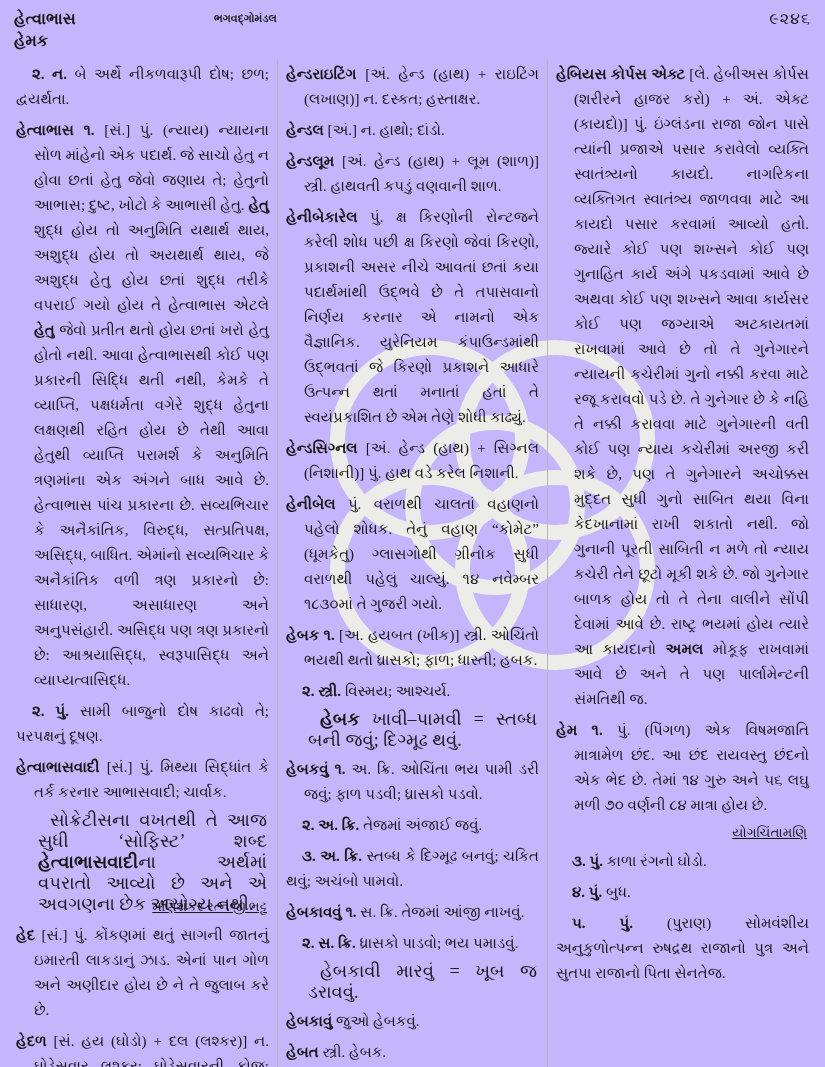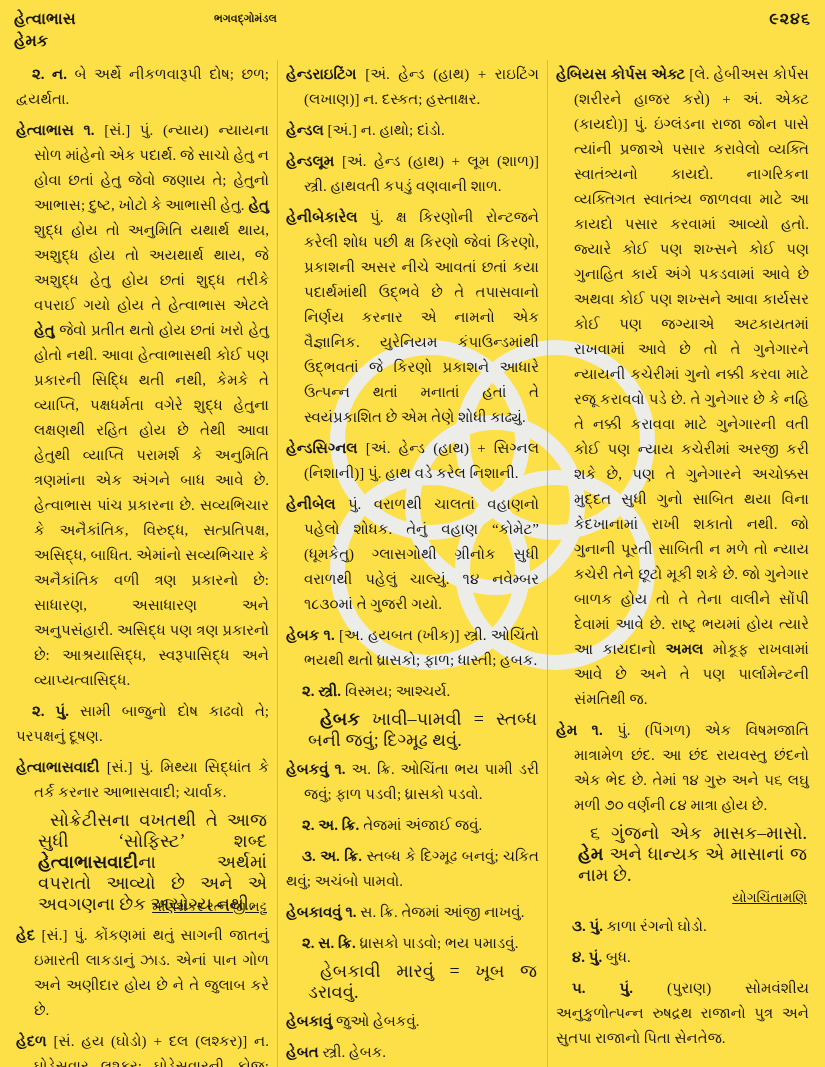--- a/index.html
+++ b/index.html
@@ -1,39 +1,39 @@
 <!DOCTYPE html>
 <html lang="gu"><head>
 <meta charset="utf-8">
 <style>
   html,body{margin:0;padding:0;}
   body{width:825px;height:1067px;background:#f4f4f2;}
   .page{
     position:relative;width:825px;height:1067px;overflow:hidden;
-    background:#fde047;color:#181715;
+    background:#c4b5fd;color:#181715;
     font-family:"Liberation Serif","DejaVu Sans",serif;
     font-size:15px;line-height:25px;
   }
   
   .wm{position:absolute;border-radius:50%;border:15px solid #ecece8;z-index:0;}
   .wm1{width:170px;height:170px;left:330px;top:340px;}
   .wm2{width:170px;height:170px;left:455px;top:340px;}
   .wm3{width:170px;height:170px;left:330px;top:470px;}
   .wm4{width:170px;height:170px;left:455px;top:470px;}
   .wm5{width:150px;height:150px;left:405px;top:415px;}
 
   .content{position:relative;z-index:1;}
   .pgheader{
     display:flex;justify-content:space-between;align-items:flex-start;
     padding:8px 14px 2px 14px;font-weight:bold;font-size:16px;line-height:22px;
   }
   .guides{width:200px;}
   .guides div{white-space:nowrap;}
   .ptitle{flex:1;font-size:11px;font-family:Liberation Mono, monospace;}
-  .pnum{width:200px;text-align:right;font-weight:bold;font-size:16px;letter-spacing:1px;}
+  .pnum{width:200px;text-align:right;font-weight:normal;font-size:16px;letter-spacing:1px;}
 
   .cols{display:flex;padding:2px 8px 0 8px;align-items:stretch;}
   .col{flex:1;min-width:0;padding:0 8px;}
   .vrule{width:1px;background:#b9b6af;margin-top:4px;}
 
   p{margin:0;}
   .entry{text-align:justify;text-indent:-18px;padding-left:18px;margin:6px 0 5px 0;}
   .sense{text-align:justify;text-indent:16px;margin:6px 0 5px 0;}
   .quote{text-align:justify;font-size:18px;line-height:21px;margin:3px 2px 2px 22px;text-indent:12px;}
   .cite{text-align:right;font-size:13.5px;line-height:20px;margin:0 2px 4px 0;text-decoration:underline;}
@@ -89,21 +89,20 @@
           <p class="sense"><b class="hw">૨. સ. ક્રિ. </b>ધ્રાસકો પાડવો; ભય પમાડવું.</p>
           <p class="quote">હેબકાવી મારવું = ખૂબ જ ડરાવવું.</p>
           <p class="entry"><b class="hw">હેબકાવું </b>જુઓ હેબકવું.</p>
           <p class="entry"><b class="hw">હેબત </b>સ્ત્રી. હેબક.</p>
           <p class="quote">રજપૂતાણી <b>હેબત</b> ખાઈને જોઈ રહી છે.</p>
         </div>
       <div class="vrule"></div>
       <div class="col">
           <p class="entry"><b class="hw">હેબિયસ કોર્પસ એક્ટ </b>[લે. હેબીઅસ કોર્પસ (શરીરને હાજર કરો) + અં. એક્ટ (કાયદો)] પું. ઇંગ્લંડના રાજા જોન પાસે ત્યાંની પ્રજાએ પસાર કરાવેલો વ્યક્તિ સ્વાતંત્ર્યનો કાયદો. નાગરિકના વ્યક્તિગત સ્વાતંત્ર્ય જાળવવા માટે આ કાયદો પસાર કરવામાં આવ્યો હતો. જ્યારે કોઈ પણ શખ્સને કોઈ પણ ગુનાહિત કાર્ય અંગે પકડવામાં આવે છે અથવા કોઈ પણ શખ્સને આવા કાર્યસર કોઈ પણ જગ્યાએ અટકાયતમાં રાખવામાં આવે છે તો તે ગુનેગારને ન્યાયની કચેરીમાં ગુનો નક્કી કરવા માટે રજૂ કરાવવો પડે છે. તે ગુનેગાર છે કે નહિ તે નક્કી કરાવવા માટે ગુનેગારની વતી કોઈ પણ ન્યાય કચેરીમાં અરજી કરી શકે છે, પણ તે ગુનેગારને અચોક્કસ મુદ્દત સુધી ગુનો સાબિત થયા વિના કેદખાનામાં રાખી શકાતો નથી. જો ગુનાની પૂરતી સાબિતી ન મળે તો ન્યાય કચેરી તેને છૂટો મૂકી શકે છે. જો ગુનેગાર બાળક હોય તો તે તેના વાલીને સોંપી દેવામાં આવે છે. રાષ્ટ્ર ભયમાં હોય ત્યારે આ કાયદાનો <b>અમલ</b> મોકૂફ રાખવામાં આવે છે અને તે પણ પાર્લામેન્ટની સંમતિથી જ.</p>
           <p class="entry"><b class="hw">હેમ ૧. </b>પું. (પિંગળ) એક વિષમજાતિ માત્રામેળ છંદ. આ છંદ રાયવસ્તુ છંદનો એક ભેદ છે. તેમાં ૧૪ ગુરુ અને ૫૬ લઘુ મળી ૭૦ વર્ણની ૮૪ માત્રા હોય છે.</p>
-          <p class="quote">૬ ગુંજનો એક માસક–માસો. <b>હેમ</b> અને ધાન્યક એ માસાનાં જ નામ છે.</p>
           <p class="cite">યોગચિંતામણિ</p>
           <p class="sense"><b class="hw">૩. પું. </b>કાળા રંગનો ઘોડો.</p>
           <p class="sense"><b class="hw">૪. પું. </b>બુધ.</p>
           <p class="sense"><b class="hw">૫. પું. </b>(પુરાણ) સોમવંશીય અનુકુળોત્પન્ન રુષદ્રથ રાજાનો પુત્ર અને સુતપા રાજાનો પિતા સેનતેજ.</p>
         </div>
     </div>
   </div>
 </div>
 
 </body></html>

